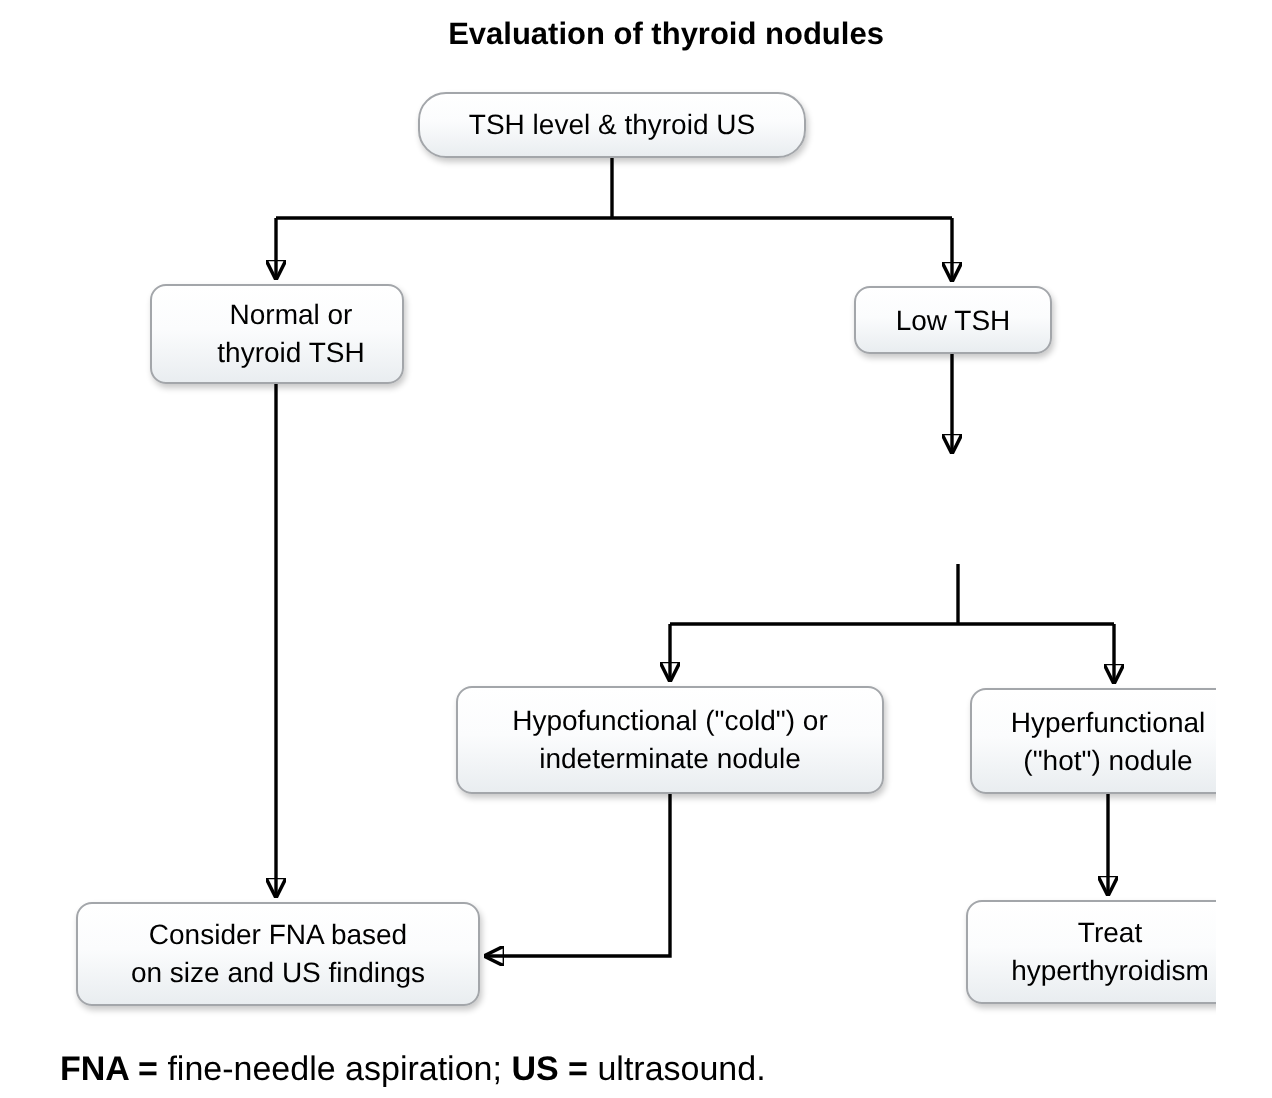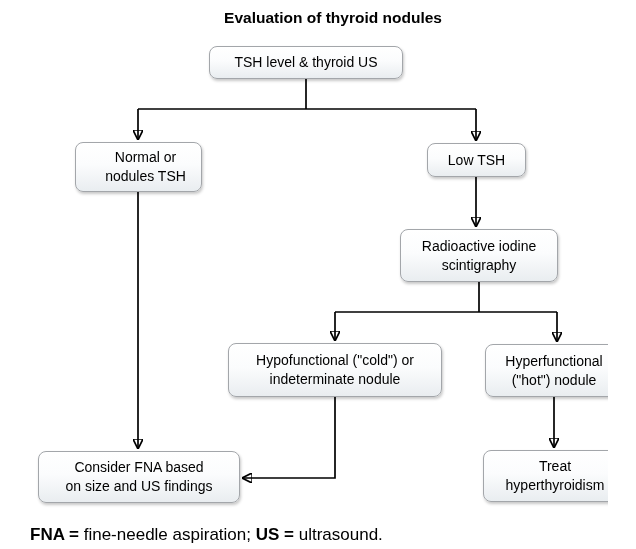--- a/index.html
+++ b/index.html
@@ -74,37 +74,33 @@
       <path d="M479,282 L479,312"></path>
       <path d="M335,312 L557,312"></path>
       <path d="M335,312 L335,340" marker-end="url(#arrow)"></path>
       <path d="M557,312 L557,341" marker-end="url(#arrow)"></path>
       <path d="M138,192 L138,448" marker-end="url(#arrow)"></path>
       <polyline points="335,397 335,478 243,478" marker-end="url(#arrow)"></polyline>
       <path d="M554,397 L554,447" marker-end="url(#arrow)"></path>
     </g>
   </svg>
 
-  <div class="node" style="left:209px;top:46px;width:194px;height:33px;">
+  <div class="node" style="left:209px;top:46px;width:194px;height:33px;border-radius:14px;">
     <span>TSH level &amp; thyroid US</span>
   </div>
 
   <div class="node" style="left:75px;top:142px;width:127px;height:50px;padding-left:14px;">
     <span>Normal or</span>
-    <span>nodules TSH</span>
+    <span>thyroid TSH</span>
   </div>
 
   <div class="node" style="left:427px;top:143px;width:99px;height:34px;">
     <span>Low TSH</span>
   </div>
 
-  <div class="node" style="left:400px;top:229px;width:158px;height:53px;">
-    <span>Radioactive iodine</span>
-    <span>scintigraphy</span>
-  </div>
 
   <div class="node" style="left:228px;top:343px;width:214px;height:54px;">
     <span>Hypofunctional ("cold") or</span>
     <span>indeterminate nodule</span>
   </div>
 
   <div class="node" style="left:485px;top:344px;width:138px;height:53px;">
     <span>Hyperfunctional</span>
     <span>("hot") nodule</span>
   </div>

